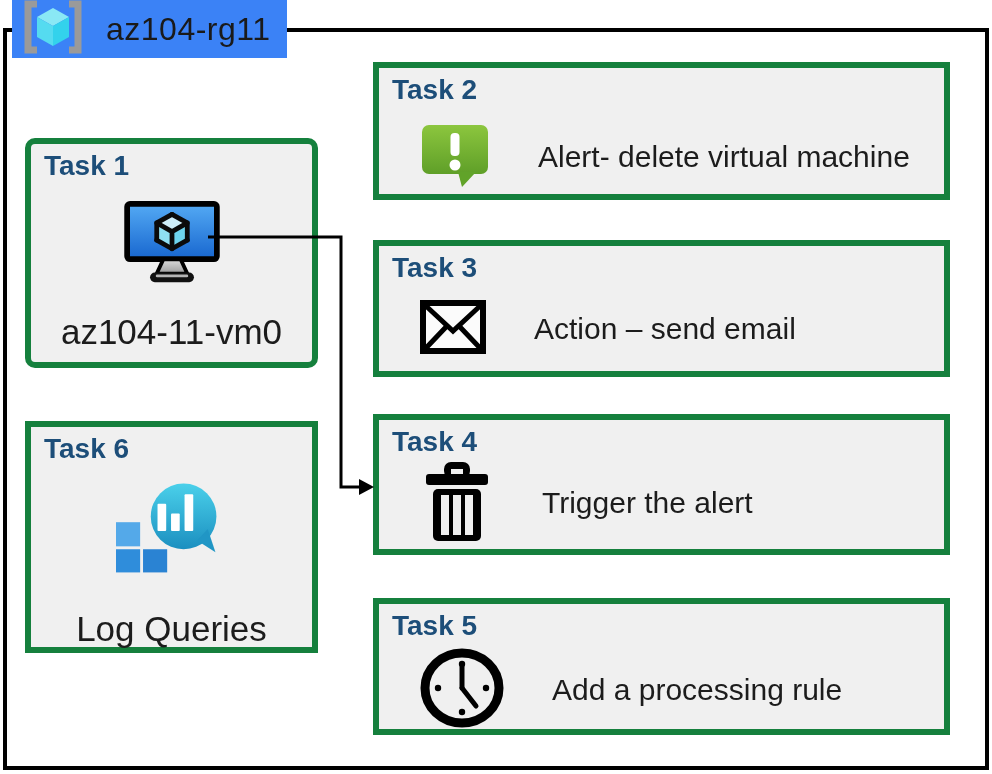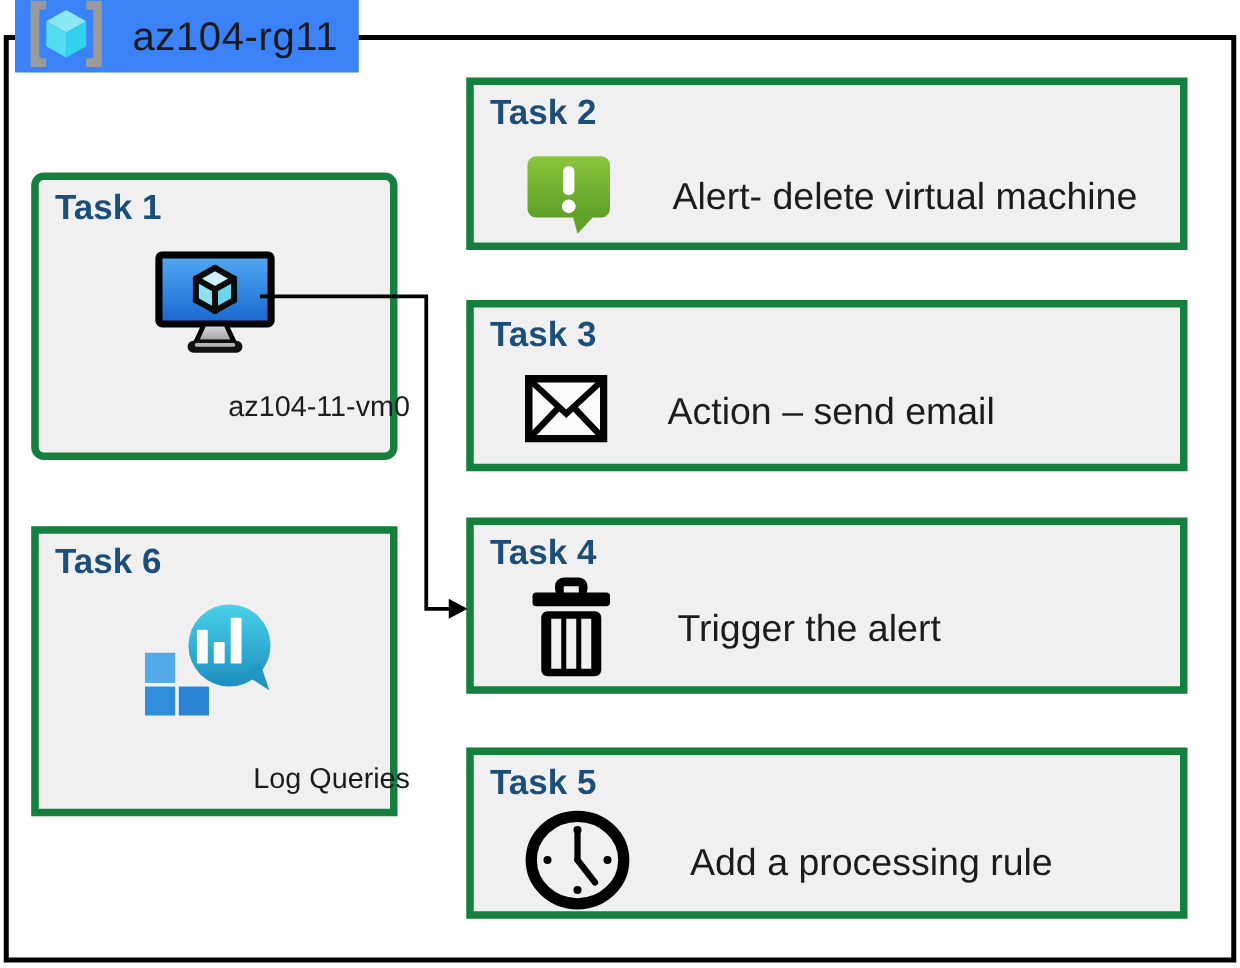--- a/index.html
+++ b/index.html
@@ -28,22 +28,22 @@
   .t1{left:25px;top:138px;width:293px;height:230px;border-radius:10px;}
   .t6{left:25px;top:421px;width:293px;height:232px;}
   .t2{left:373px;top:62px;width:577px;height:138px;}
   .t3{left:373px;top:240px;width:577px;height:137px;}
   .t4{left:373px;top:414px;width:577px;height:141px;}
   .t5{left:373px;top:598px;width:577px;height:137px;}
   .center-icon{position:absolute;left:50%;transform:translateX(-50%);}
   .t1 .center-icon{top:57px;}
   .t6 .center-icon{top:56px;}
   .center-label{
-    position:absolute;left:0;width:100%;text-align:right;
-    font-size:23px;color:#1c1c1c;padding-left:16px;
+    position:absolute;left:0;width:100%;text-align:center;
+    font-size:35px;color:#1c1c1c;
   }
   .t1 .center-label{top:168px;}
   .t6 .center-label{top:182px;}
   .row{
     position:absolute;left:41px;display:flex;align-items:center;gap:48px;
   }
   .t2 .row{top:52px;}
   .t3 .row{top:54px;}
   .t4 .row{top:40px;}
   .t5 .row{top:44px;}

